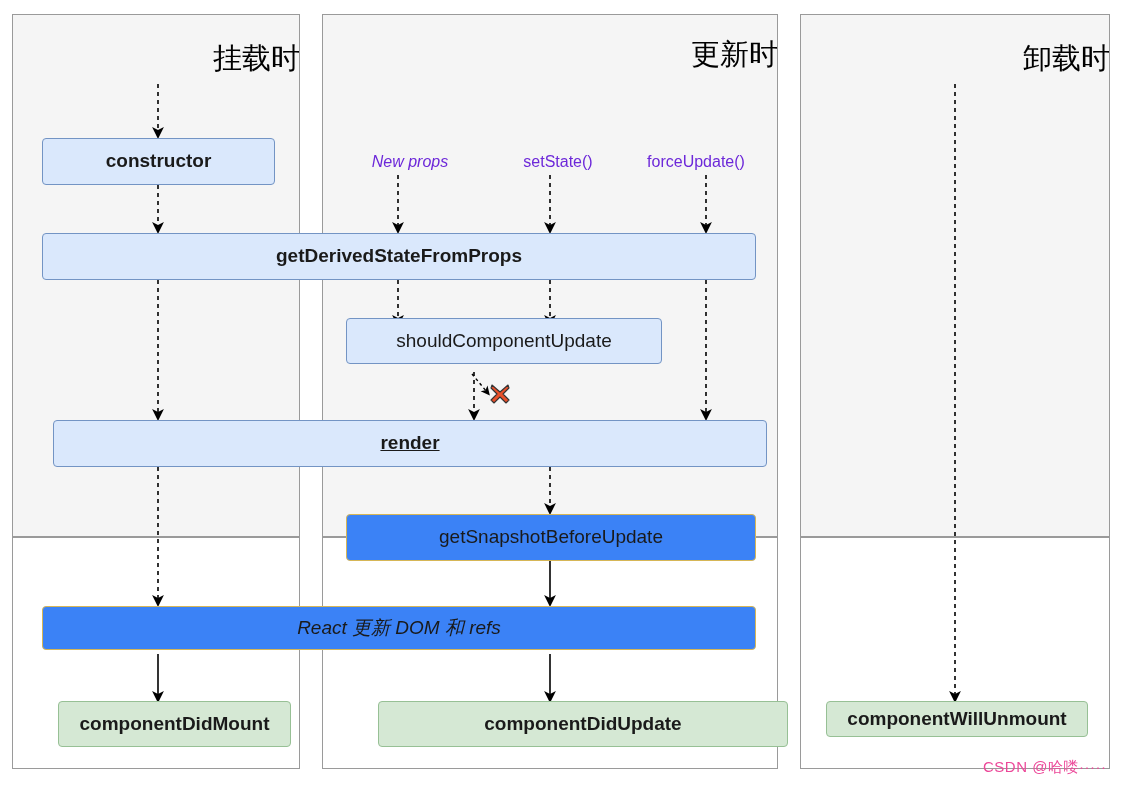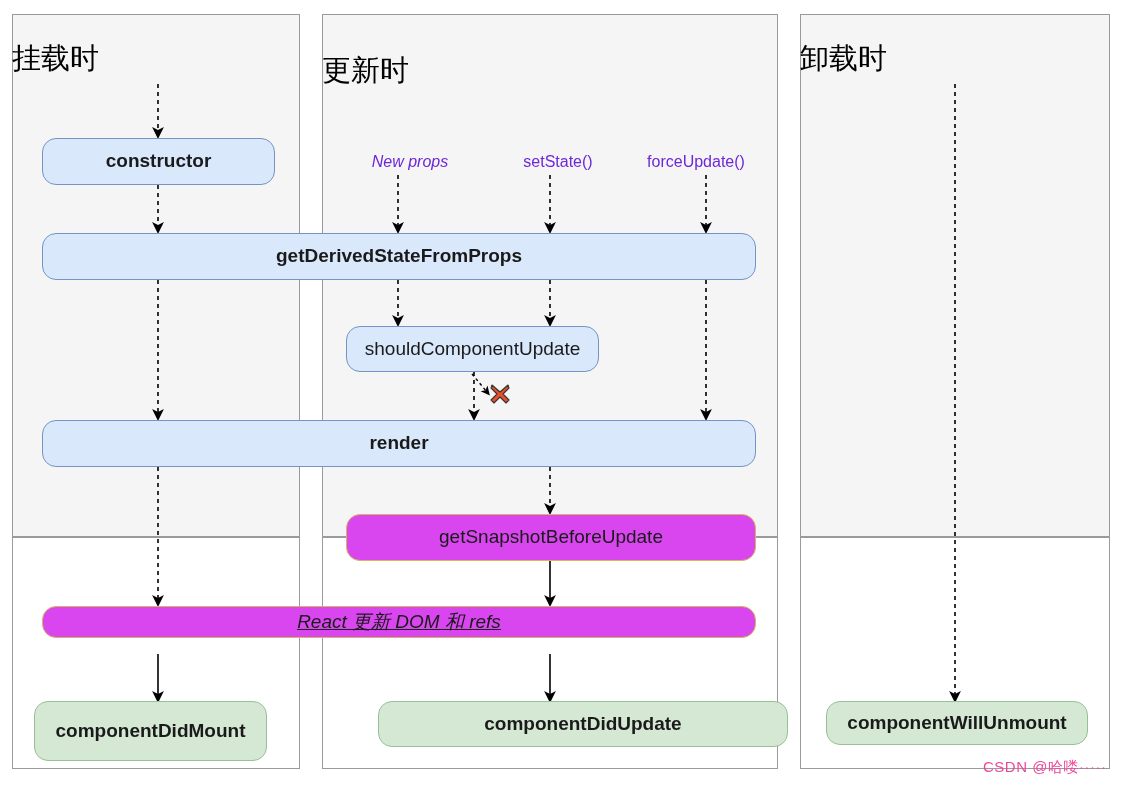--- a/index.html
+++ b/index.html
@@ -36,42 +36,42 @@
   }
   #panel1 { left: 12px;  top: 14px; width: 288px; height: 523px; }
   #panel2 { left: 322px; top: 14px; width: 456px; height: 523px; }
   #panel3 { left: 800px; top: 14px; width: 310px; height: 523px; }
   #panel1b { left: 12px;  top: 537px; width: 288px; height: 232px; }
   #panel2b { left: 322px; top: 537px; width: 456px; height: 232px; }
   #panel3b { left: 800px; top: 537px; width: 310px; height: 232px; }
 
   .col-title {
     position: absolute;
-    text-align: left;
+    text-align: right;
     font-size: 29px;
     color: #000000;
     line-height: 1;
     white-space: nowrap;
   }
 
   
   .node {
     position: absolute;
     box-sizing: border-box;
-    border-radius: 14px;
+    border-radius: 4px;
     display: flex;
     align-items: center;
     justify-content: center;
     text-align: center;
     font-size: 19px;
     color: #1a1a1a;
     line-height: 1.1;
   }
   .node.blue   { background: #dae8fc; border: 1px solid #7394c4; }
-  .node.yellow { background: #d946ef; border: 1px solid #d6b656; }
+  .node.yellow { background: #3b82f6; border: 1px solid #d6b656; }
   .node.green  { background: #d5e8d4; border: 1px solid #97c095; }
   .node.bold   { font-weight: bold; }
   .node.italic { font-style: italic; }
 
   
   .src-label {
     position: absolute;
     font-size: 16px;
     color: #6d28d9;
     text-align: center;
@@ -113,21 +113,21 @@
 
   <div class="panel" id="panel1"></div>
   <div class="panel" id="panel2"></div>
   <div class="panel" id="panel3"></div>
 
   <div class="panel-white-bottom" id="panel1b"></div>
   <div class="panel-white-bottom" id="panel2b"></div>
   <div class="panel-white-bottom" id="panel3b"></div>
 
   <div class="col-title" style="left:12px;  top:44px; width:288px;">挂载时</div>
-  <div class="col-title" style="left:322px; top:56px; width:456px;">更新时</div>
+  <div class="col-title" style="left:322px; top:40px; width:456px;">更新时</div>
   <div class="col-title" style="left:800px; top:44px; width:310px;font-family:Liberation Serif, serif;">卸载时</div>
 
   <div class="src-label italic" style="left:340px; top:154px; width:140px;">New props</div>
   <div class="src-label" style="left:488px; top:154px; width:140px;">setState()</div>
   <div class="src-label" style="left:626px; top:154px; width:140px;">forceUpdate()</div>
 
   <svg class="conn" viewBox="0 0 1133 788" xmlns="http://www.w3.org/2000/svg">
     <defs>
       <marker id="ah" markerWidth="9" markerHeight="9" refX="4.2" refY="4.5" orient="auto" markerUnits="strokeWidth">
         <path d="M0.5,0.8 L8,4.5 L0.5,8.2 L2.4,4.5 Z" fill="#000000"></path>
@@ -173,29 +173,29 @@
   </svg>
 
   <svg class="xmark" style="left:489px; top:383px;" viewBox="0 0 22 22" xmlns="http://www.w3.org/2000/svg">
     <path d="M3,2 L11,9 L19,2 L20,5 L14,11 L20,17 L17,20 L11,14 L5,20 L2,17 L8,11 L2,5 Z" fill="#e8502a" stroke="#333333" stroke-width="1.1" stroke-linejoin="round"></path>
   </svg>
 
   <div class="node blue bold" style="left:42px; top:138px; width:233px; height:47px;">constructor</div>
 
   <div class="node blue" style="left:42px; top:233px; width:714px; height:47px;font-weight:bold;">getDerivedStateFromProps</div>
 
-  <div class="node blue" style="left:346px; top:326px; width:253px; height:46px;">shouldComponentUpdate</div>
-
-  <div class="node blue bold" style="left:42px; top:420px; width:714px; height:47px;">render</div>
+  <div class="node blue" style="left:346px; top:318px; width:316px; height:46px;">shouldComponentUpdate</div>
+
+  <div class="node blue bold" style="left:53px; top:420px; width:714px; height:47px;text-decoration:underline;">render</div>
 
   <div class="node yellow" style="left:346px; top:514px; width:410px; height:47px;">getSnapshotBeforeUpdate</div>
 
-  <div class="node yellow italic" style="left:42px; top:606px; width:714px; height:32px;text-decoration:underline;">React 更新 DOM 和 refs</div>
-
-  <div class="node green bold" style="left:34px; top:701px; width:233px; height:60px;">componentDidMount</div>
+  <div class="node yellow italic" style="left:42px; top:606px; width:714px; height:44px;">React 更新 DOM 和 refs</div>
+
+  <div class="node green bold" style="left:58px; top:701px; width:233px; height:46px;">componentDidMount</div>
 
   <div class="node green bold" style="left:346px; top:701px; width:410px; height:46px;margin-left:32px;">componentDidUpdate</div>
 
-  <div class="node green bold" style="left:826px; top:701px; width:262px; height:44px;">componentWillUnmount</div>
+  <div class="node green bold" style="left:826px; top:701px; width:262px; height:36px;">componentWillUnmount</div>
 
   <div class="watermark" style="left:983px; top:758px;">CSDN @哈喽·····</div>
 
 </div>
 
 </body></html>

